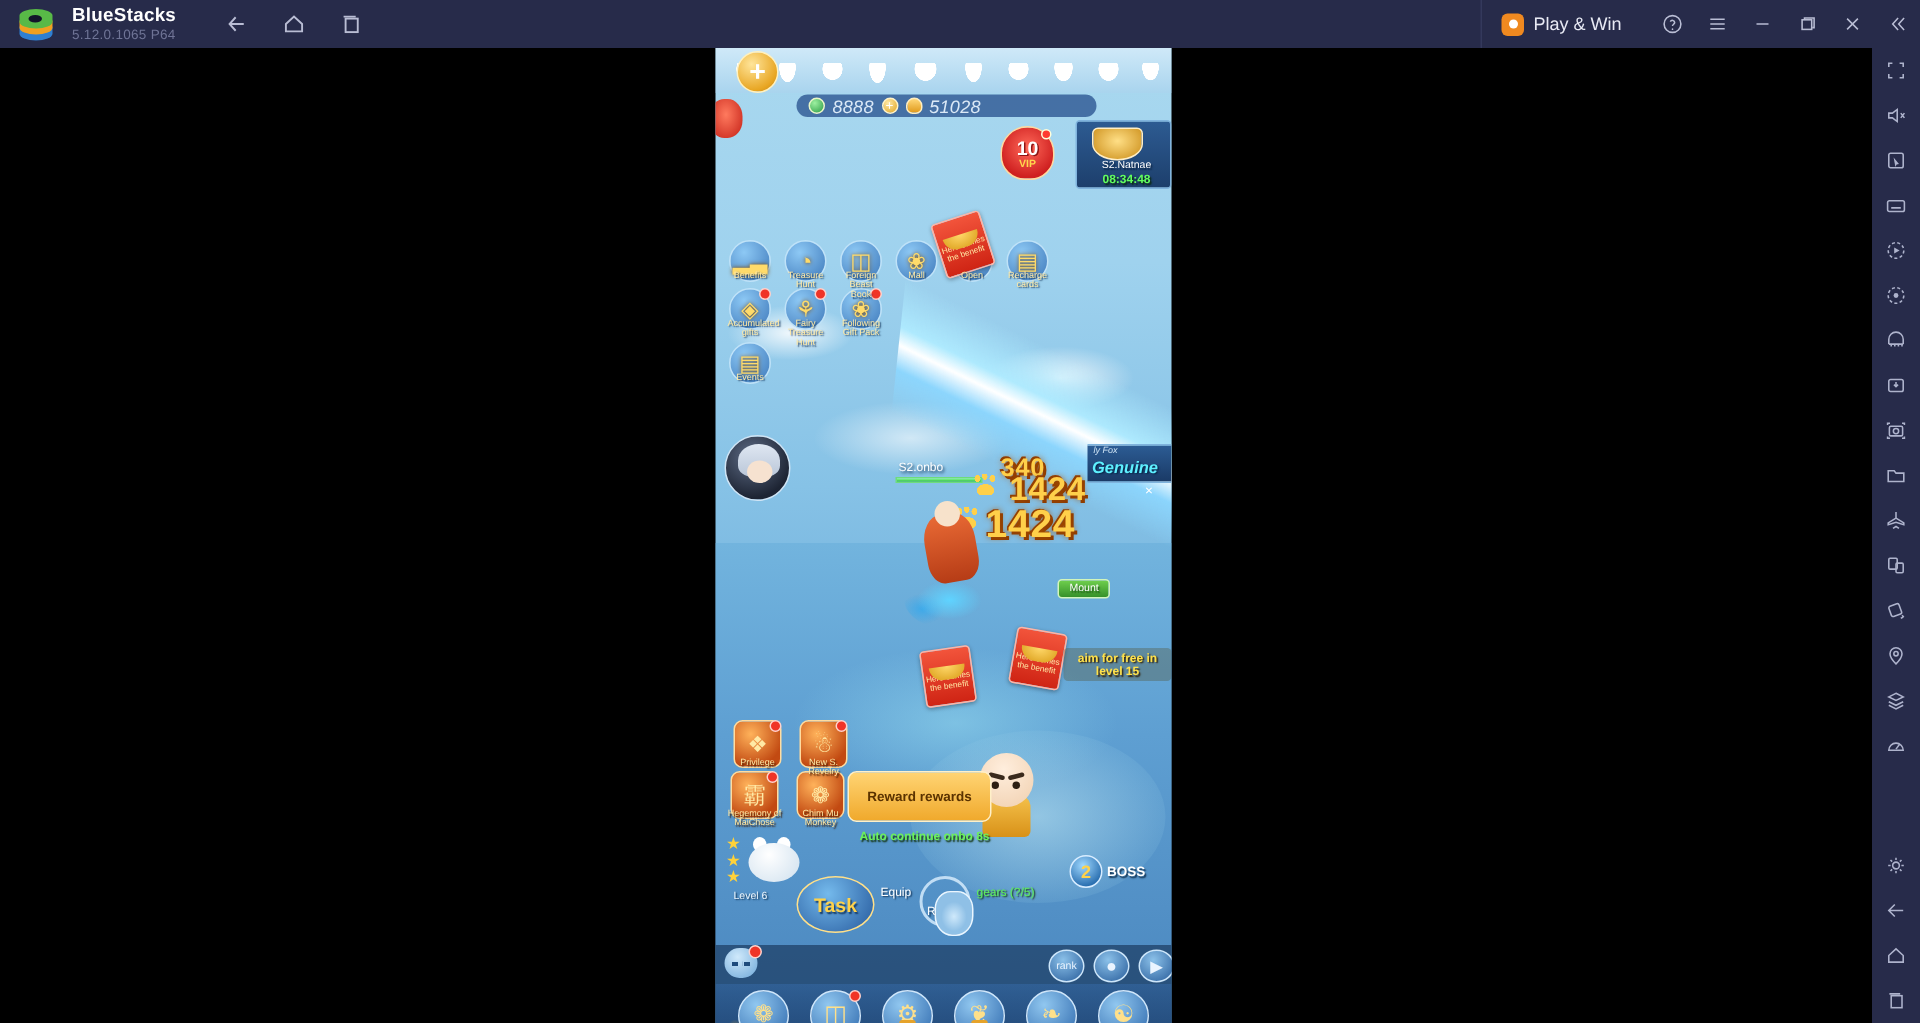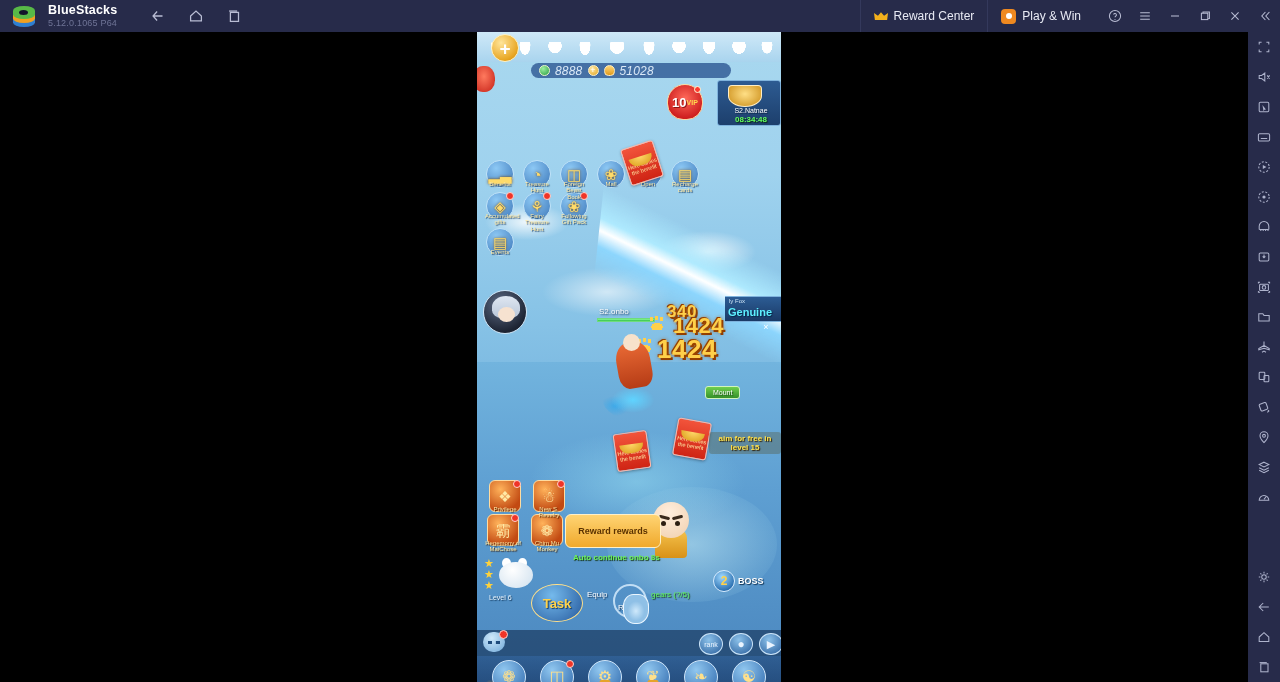--- a/index.html
+++ b/index.html
@@ -180,21 +180,21 @@
       radial-gradient(12px 20px at 14px 22px, #ffb422, rgba(255,120,0,0) 70%),
       radial-gradient(13px 22px at 34px 18px, #ff8b12, rgba(255,100,0,0) 70%),
       radial-gradient(11px 19px at 54px 23px, #ffc23a, rgba(255,130,0,0) 70%),
       radial-gradient(10px 16px at 68px 20px, #ff9a18, rgba(255,120,0,0) 70%);
     pointer-events: none;
   }
 
   
   #vip {
     left: 190px; top: 52px; width: 36px; height: 36px;
-    display: flex; align-items: center; justify-content: center;
+    display: flex; flex-direction: column; align-items: center; justify-content: center;
     background: radial-gradient(circle at 50% 40%, #ff6a5a, #cf2020 72%);
     border-radius: 50% 50% 45% 45%;
     border: 1.5px solid #ffd9a0;
   }
   #vip-num { font-size: 13px; font-weight: bold; color: #fff; line-height: 1; text-shadow: 1px 1px 0 #8e1414; }
   #vip-lbl { font-size: 7px; font-weight: bold; color: #ffd84d; line-height: 1; margin-top: 1px; }
   #vip-dot { position: absolute; right: 1px; top: 1px; width: 7px; height: 7px; border-radius: 50%; background: #ff3b30; border:1px solid #ffd; }
 
   
   #serverpanel {
@@ -299,21 +299,21 @@
                 radial-gradient(2.6px 3.4px at 7.5px 1.5px, #ffd04a 70%, rgba(255,208,74,0) 72%),
                 radial-gradient(2.6px 3.4px at 12.5px 3px, #ffd04a 70%, rgba(255,208,74,0) 72%);
   }
   #paw1 { left: 172px; top: 284px; }
   #paw2 { left: 160px; top: 306px; }
 
   
   #genuine {
     left: 248px; top: 264px; width: 56px; height: 26px;
     background: linear-gradient(#2c5c94, #1a3a66);
-    border-top: 1px solid #7fb3dd; border-bottom: 1px solid #7fb3dd;
+    border-top: 1px solid #7fb3dd; border-bottom: 1px solid #7fb3dd; font-style: italic;
   }
   #gen-sub { position: absolute; left: 4px; top: 1px; font-size: 6px; color: #cfe4f5; }
   #gen-main { position: absolute; left: 3px; top: 9px; font-size: 11px; font-weight: bold; color: #5ef0ff;
               text-shadow: 1px 1px 1px #07294a; }
   #gen-close {
     left: 284px; top: 290px; width: 10px; height: 10px; color: #fff; font-size: 9px;
     display: flex; align-items: center; justify-content: center;
   }
 
   
@@ -525,28 +525,20 @@
       </div>
       <div class="tb-ico" title="Recents">
         <svg viewBox="0 0 20 20" width="18" height="18">
             <rect x="6" y="6" width="9" height="10"></rect>
             <path d="M4.5 4.5h9"></path>
           </svg>
       </div>
     </div>
 
     <div id="tb-right">
-      <div class="tb-pill">
-        <span class="crown">
-          <svg viewBox="0 0 16 12" width="14" height="11">
-              <path d="M1 10h14l1-8-4.5 3L8 1 4.5 5 0 2z" fill="#f3b01c" stroke="none"></path>
-            </svg>
-        </span>
-        <span>Reward Center</span>
-      </div>
       <div class="tb-pill">
         <span class="pwdot">
             <i></i>
           </span>
         <span>Play &amp; Win</span>
       </div>
       <div id="tb-sysicons">
         <div class="sys-ico">
           <svg viewBox="0 0 20 20" width="16" height="16">
               <circle cx="10" cy="10" r="7"></circle>

